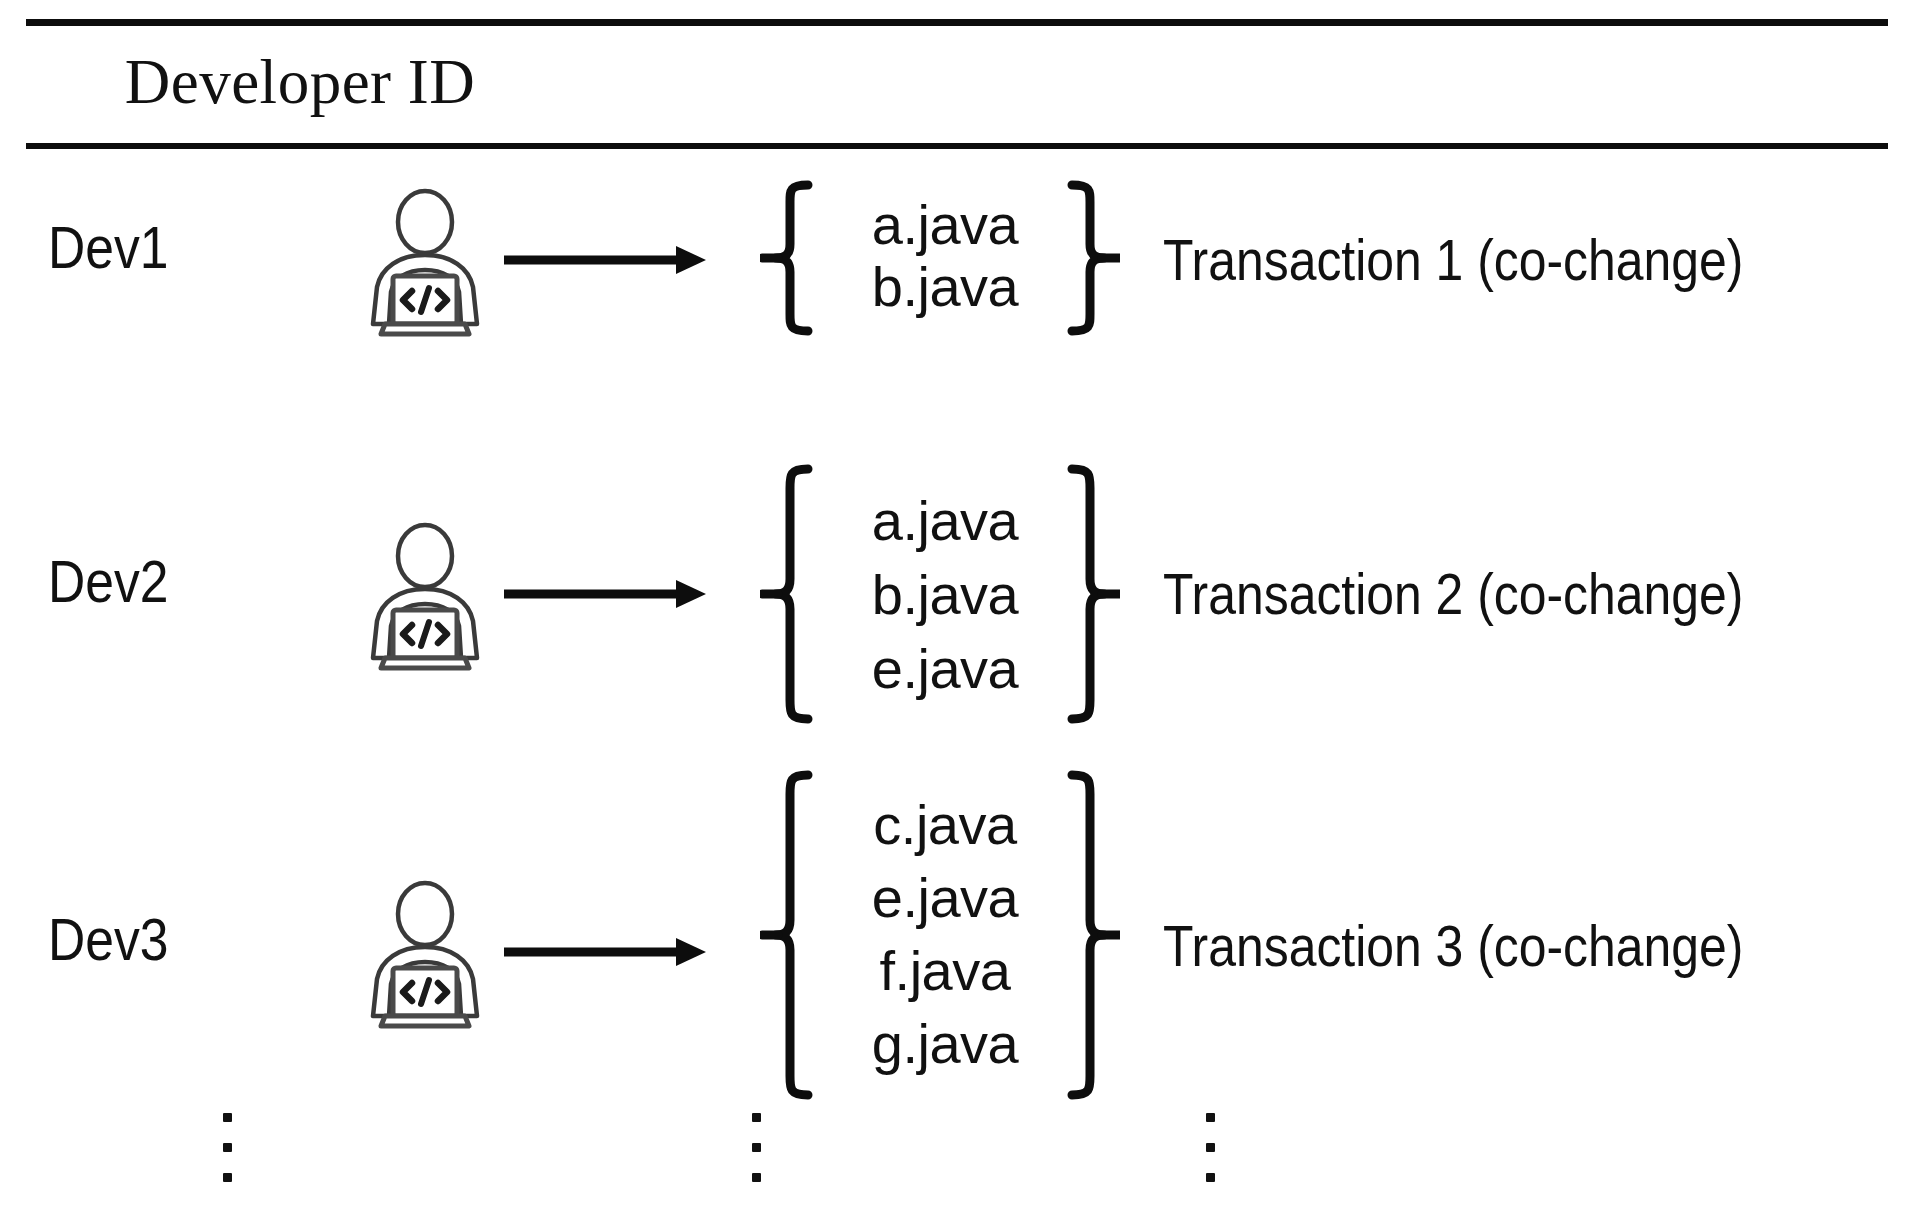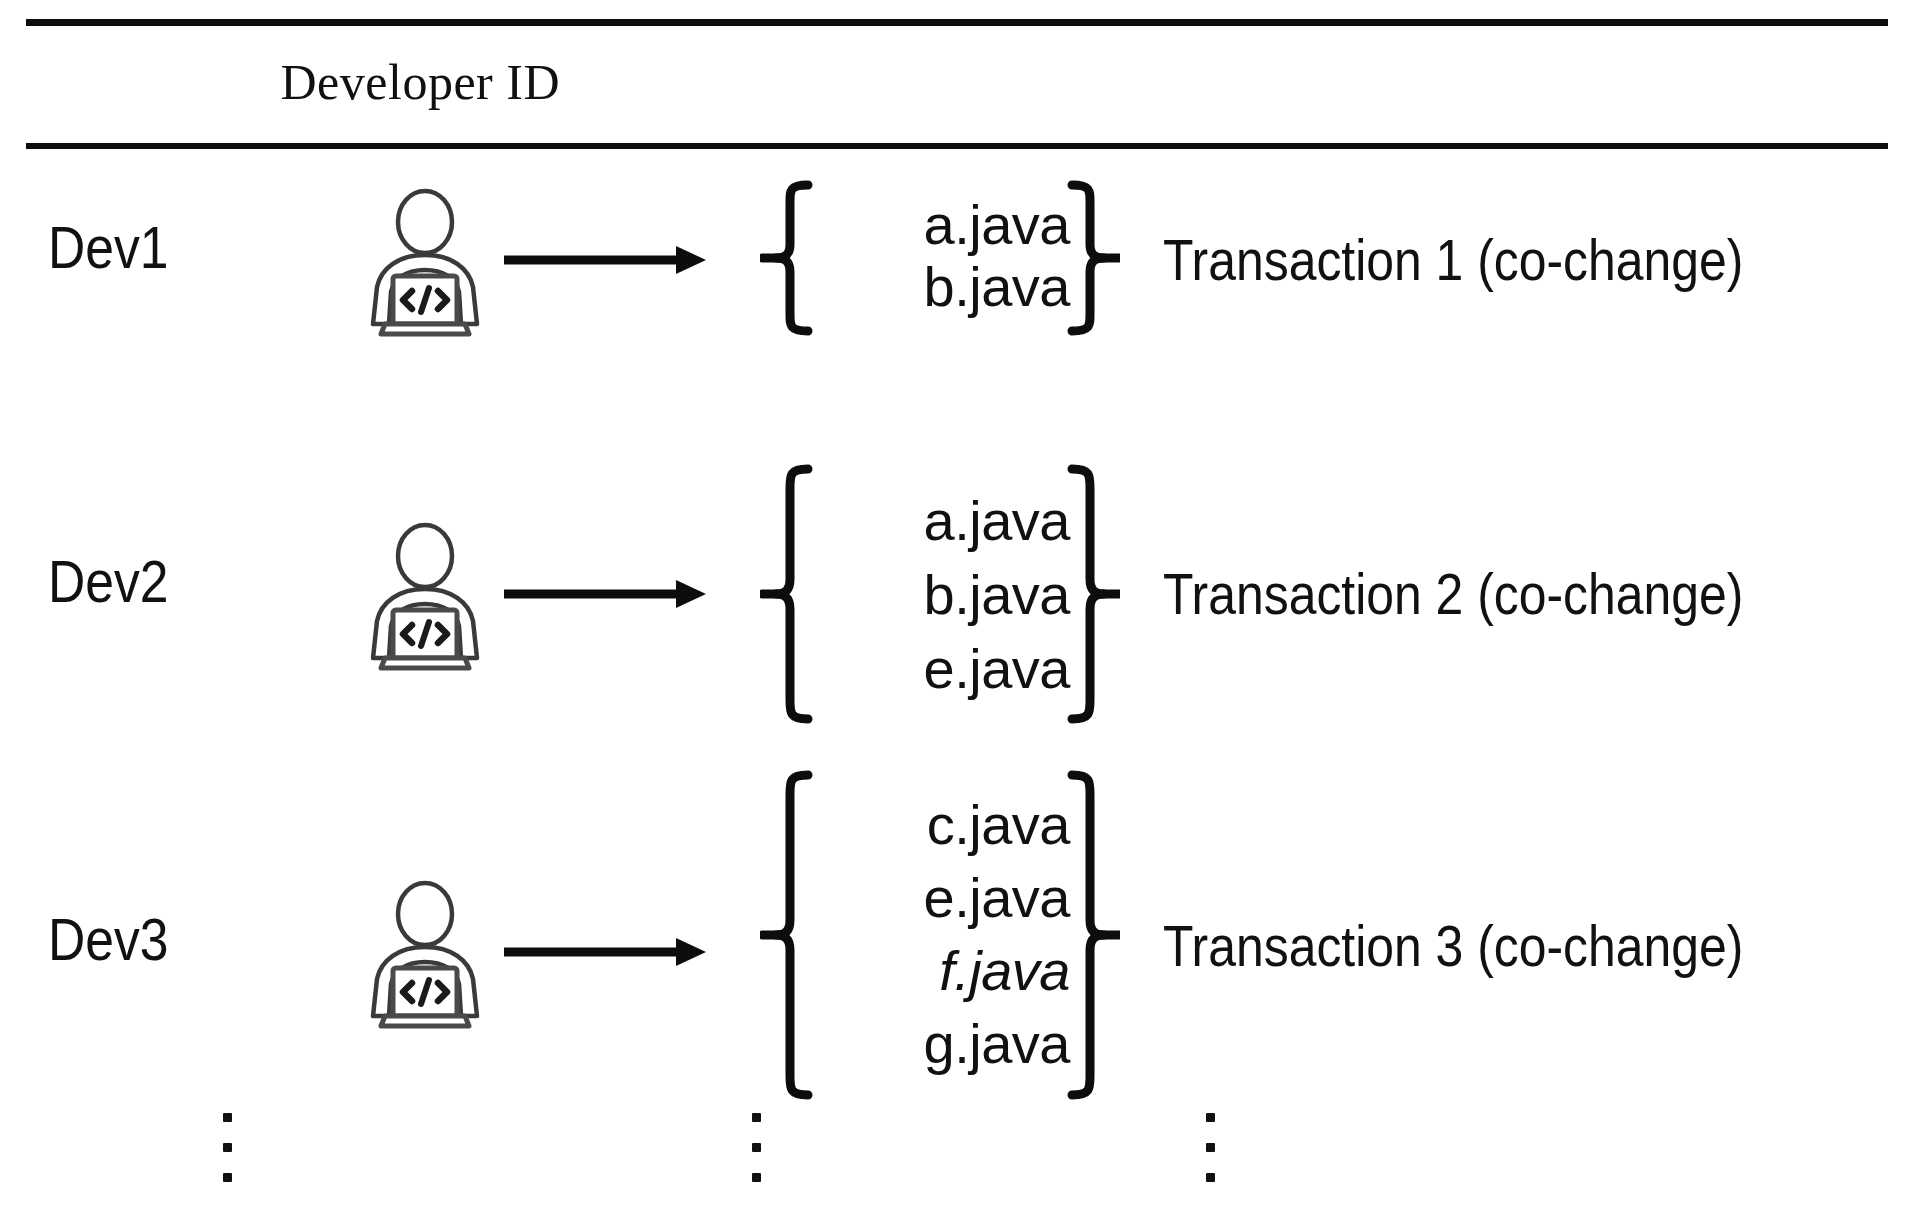--- a/index.html
+++ b/index.html
@@ -31,23 +31,23 @@
   }
   .rule-top    { top: 19px;  height: 7px; }
   .rule-header { top: 143px; height: 6px; }
 
   
   .hcell {
     position: absolute;
     top: 36px;
     height: 92px;
     line-height: 92px;
-    text-align: right;
+    text-align: center;
     font-family: "Liberation Serif", "DejaVu Serif", serif;
-    font-size: 50px;
+    font-size: 63px;
     font-weight: 400;
     color: #111111;
     white-space: nowrap;
     letter-spacing: 0.5px;
   }
   .hcell-dev   { left: 40px;   width: 520px; }
   .hcell-file  { left: 665px;  width: 530px; }
   .hcell-txn   { left: 1250px; width: 560px; }
 
   
@@ -100,21 +100,21 @@
   }
   .brace-svg {
     position: absolute;
     left: 0;
     top: 0;
   }
   .file-list {
     position: absolute;
     left: 60px;
     width: 250px;
-    text-align: right;
+    text-align: center;
   }
   .file-item {
     font-family: "Liberation Sans", sans-serif;
     font-size: 56px;
     font-weight: 400;
     color: #111111;
     white-space: nowrap;
     letter-spacing: -0.5px;
   }
 
@@ -268,21 +268,21 @@
     <div class="brace-group" style="top:8px;height:335px;">
       <svg class="brace-svg" width="360" height="335" viewBox="0 0 360 335" xmlns="http://www.w3.org/2000/svg">
         <path d="M48 7 C 30 7, 30 13, 30 26 L 30 152 C 30 162, 26 167, 16 167 C 26 167, 30 172, 30 182 L 30 308 C 30 321, 30 327, 48 327" fill="none" stroke="#0d0d0d" stroke-width="9" stroke-linecap="round" stroke-linejoin="round"></path>
         <line x1="2" y1="167" x2="18" y2="167" stroke="#0d0d0d" stroke-width="9" stroke-linecap="round"></line>
         <path d="M312 7 C 330 7, 330 13, 330 26 L 330 152 C 330 162, 334 167, 344 167 C 334 167, 330 172, 330 182 L 330 308 C 330 321, 330 327, 312 327" fill="none" stroke="#0d0d0d" stroke-width="9" stroke-linecap="round" stroke-linejoin="round"></path>
         <line x1="342" y1="167" x2="360" y2="167" stroke="#0d0d0d" stroke-width="9" stroke-linecap="round"></line>
       </svg>
       <div class="file-list" style="top:20px;">
         <div class="file-item" style="height:73px;line-height:73px;">c.java</div>
         <div class="file-item" style="height:73px;line-height:73px;">e.java</div>
-        <div class="file-item" style="height:73px;line-height:73px;font-style:italic;">f.java</div>
+        <div class="file-item" style="height:73px;line-height:73px;">f.java</div>
         <div class="file-item" style="height:73px;line-height:73px;">g.java</div>
       </div>
     </div>
 
     <div class="txn-label" style="top:152px;">Transaction 3 (co-change)</div>
   </div>
 
   <div class="vdots" style="left:216px; top:1113px;">
     <i></i>
       <i></i>

